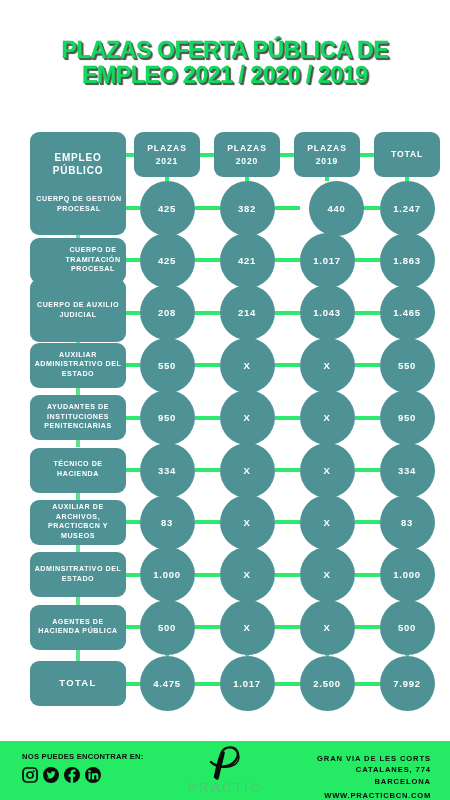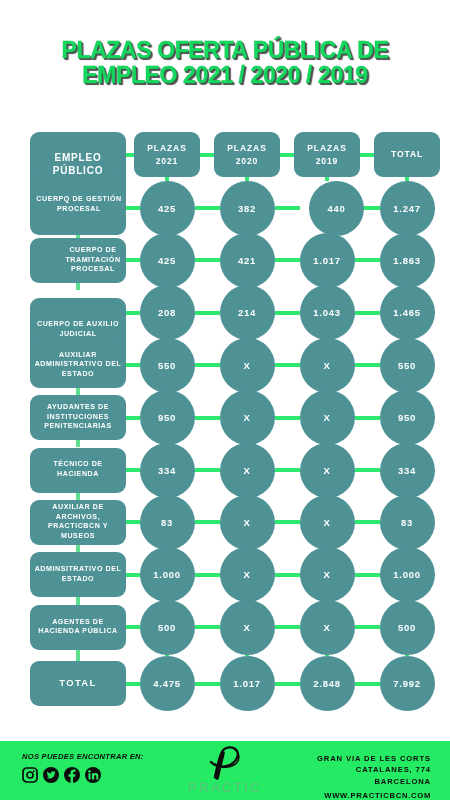--- a/index.html
+++ b/index.html
@@ -141,21 +141,20 @@
     position: absolute;
     left: 22px; top: 11px;
     color: #0c0c0c;
   }
   .foot-left .cap {
     font-size: 7.6px;
     font-weight: 700;
     letter-spacing: 0.25px;
     display: block;
     margin-bottom: 6px;
-    font-style: italic;
   }
   .socials { display: flex; gap: 5px; align-items: center; }
   .soc { width: 16px; height: 16px; display: block; }
 
   .logo {
     position: absolute;
     left: 0; top: 4px;
     width: 450px;
     text-align: center;
     pointer-events: none;
@@ -254,21 +253,21 @@
       </div>
       <div class="vline" style="left: 325px; top: 110.5px;"></div>
       <div class="circle" style="left: 379.5px; top: 107.9px;">
         <span>1.863</span>
       </div>
       <div class="vline" style="left: 405px; top: 110.5px;"></div>
       <div class="hline" style="left: 126px; top: 133.4px; width: 13.5px;"></div>
       <div class="hline" style="left: 194.5px; top: 133.4px; width: 25px;"></div>
       <div class="hline" style="left: 274.5px; top: 133.4px; width: 25px;"></div>
       <div class="hline" style="left: 354.5px; top: 133.4px; width: 25px;"></div>
-      <div class="label-box" style="top: 173px; height: 63px;">
+      <div class="label-box" style="top: 154px; height: 63px;">
         <span>CUERPO DE AUXILIO JUDICIAL</span>
       </div>
       <div class="vline pale" style="left: 76px; top: 157.9px; height: 7.4px;"></div>
       <div class="circle" style="left: 139.5px; top: 160.3px;">
         <span>208</span>
       </div>
       <div class="vline" style="left: 165px; top: 162.9px;"></div>
       <div class="circle" style="left: 219.5px; top: 160.3px;">
         <span>214</span>
       </div>
@@ -435,21 +434,21 @@
       <div class="vline pale" style="left: 76px; top: 524.7px; height: 11.4px;"></div>
       <div class="circle" style="left: 139.5px; top: 531.1px;">
         <span>4.475</span>
       </div>
       <div class="vline" style="left: 165px; top: 529.7px; height: 1.4px;"></div>
       <div class="circle" style="left: 219.5px; top: 531.1px;">
         <span>1.017</span>
       </div>
       <div class="vline" style="left: 245px; top: 529.7px; height: 1.4px;"></div>
       <div class="circle" style="left: 299.5px; top: 531.1px;">
-        <span>2.848</span>
+        <span>2.500</span>
       </div>
       <div class="vline" style="left: 325px; top: 529.7px; height: 1.4px;"></div>
       <div class="circle" style="left: 379.5px; top: 531.1px;">
         <span>7.992</span>
       </div>
       <div class="vline" style="left: 405px; top: 529.7px; height: 1.4px;"></div>
       <div class="hline" style="left: 126px; top: 556.6px; width: 13.5px;"></div>
       <div class="hline" style="left: 194.5px; top: 556.6px; width: 25px;"></div>
       <div class="hline" style="left: 274.5px; top: 556.6px; width: 25px;"></div>
       <div class="hline" style="left: 354.5px; top: 556.6px; width: 25px;"></div>

